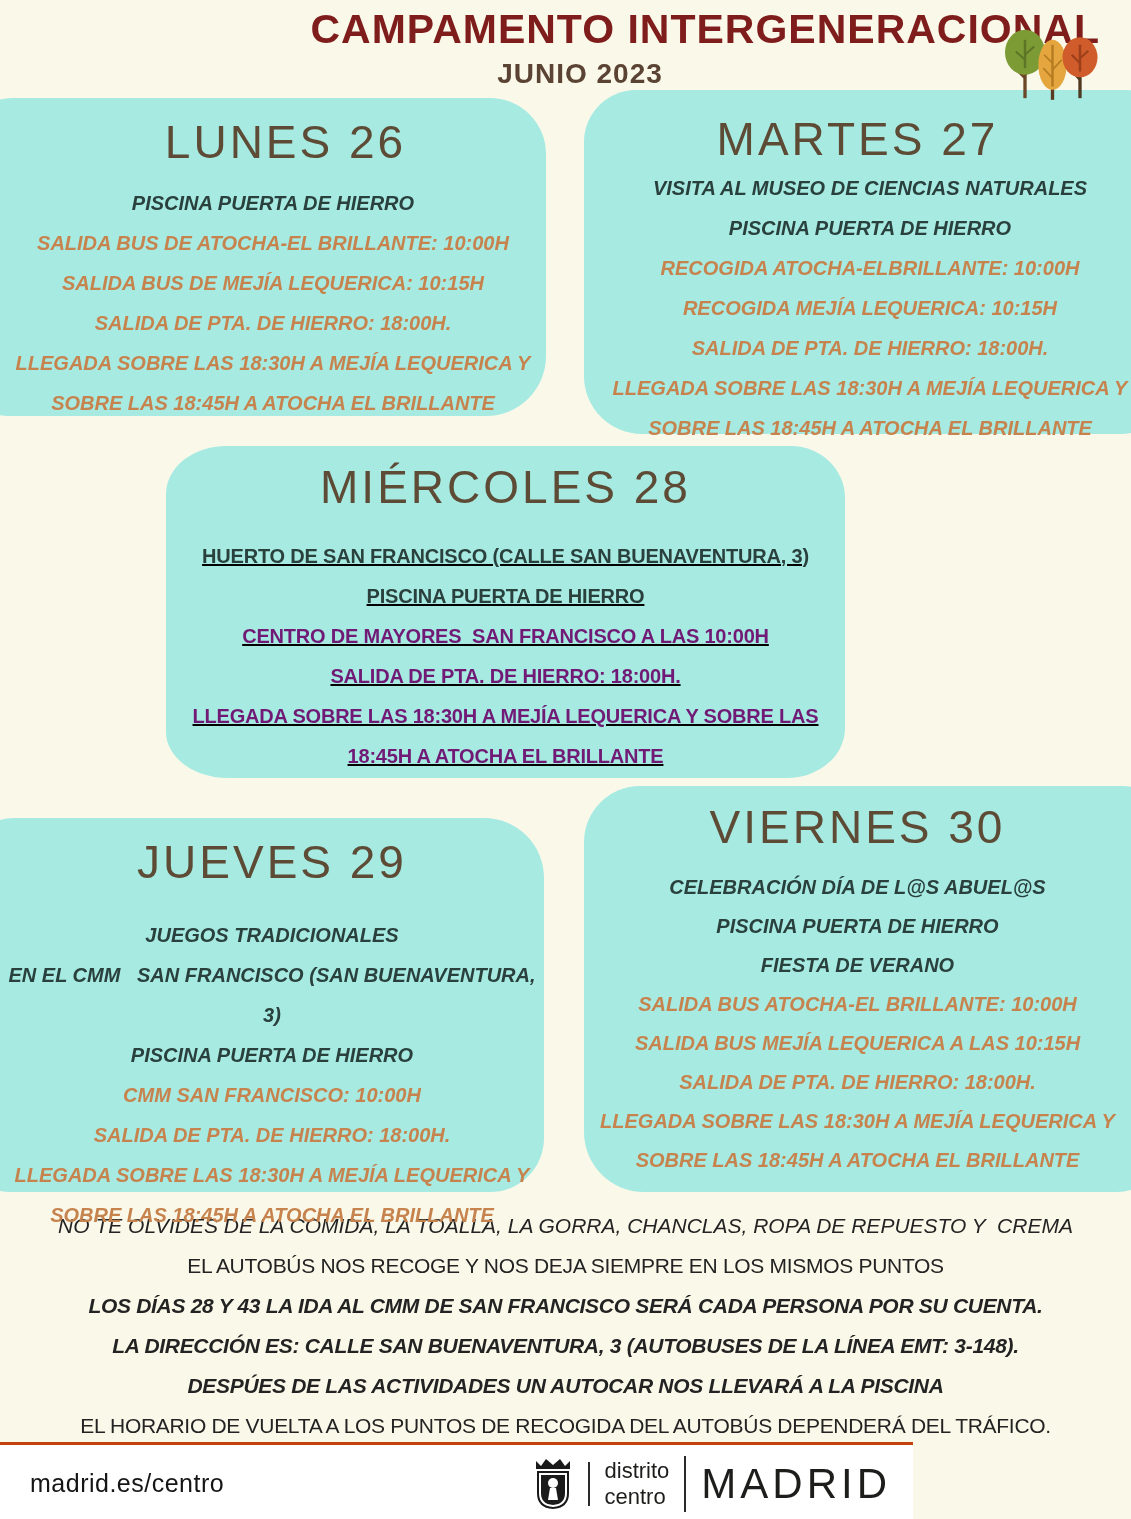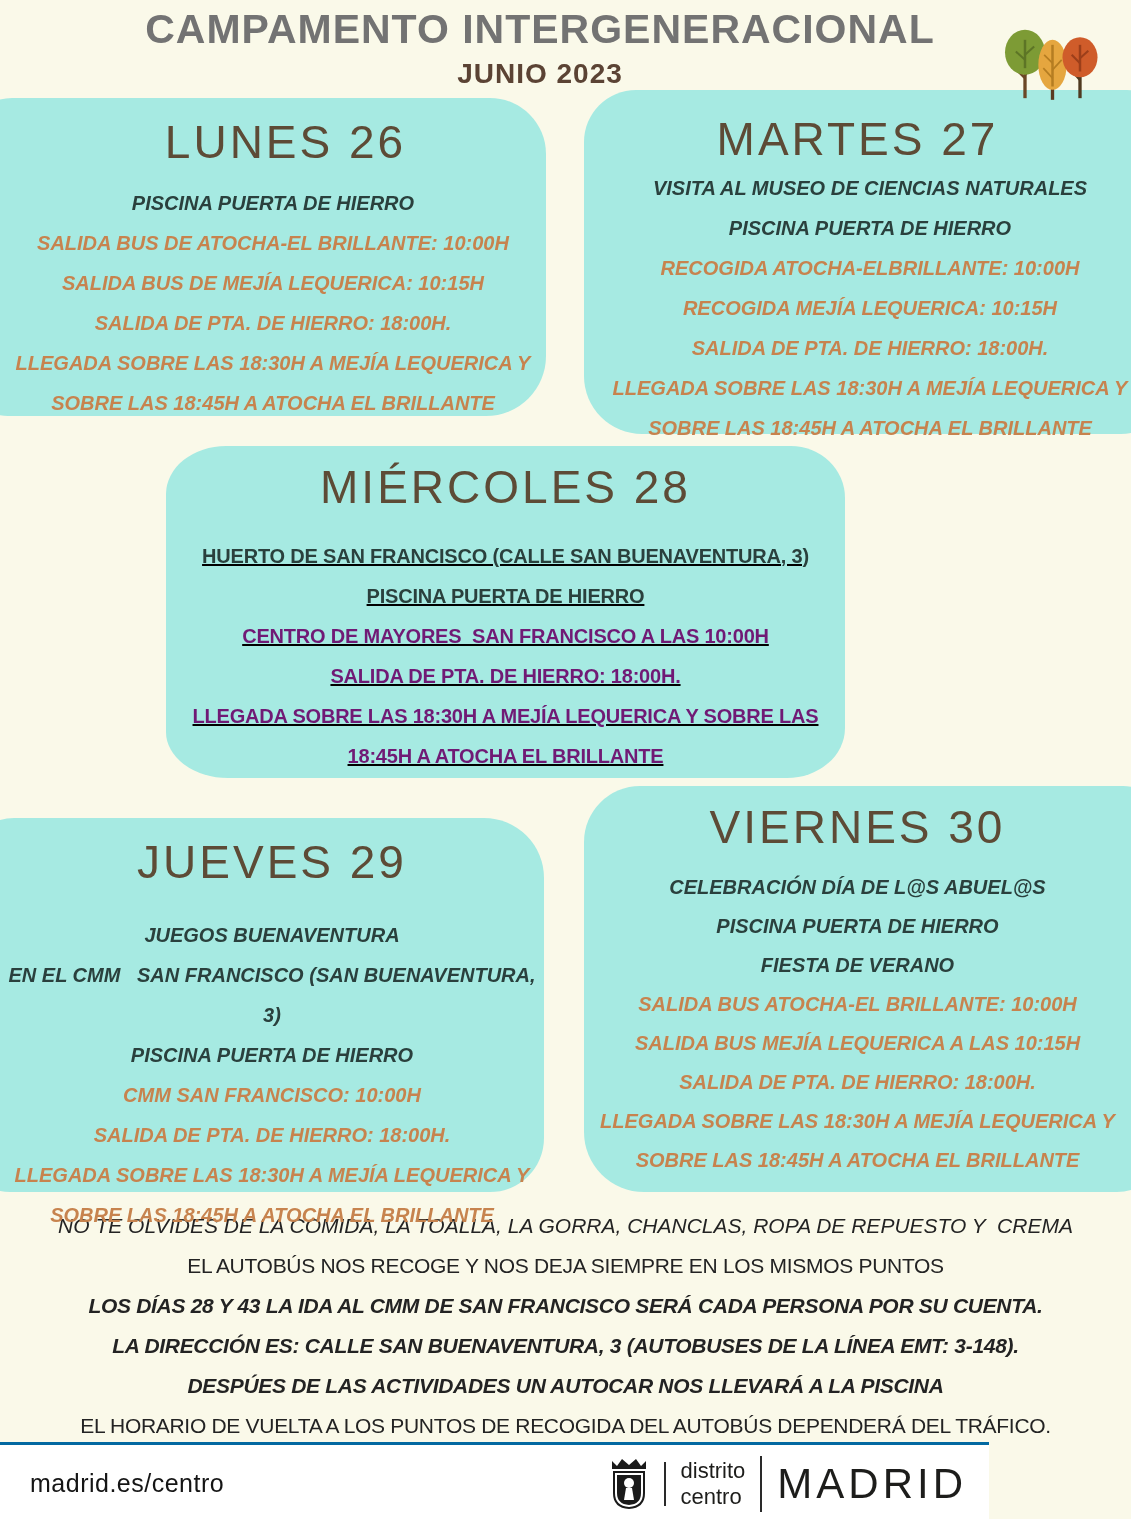--- a/index.html
+++ b/index.html
@@ -6,29 +6,31 @@
   .poster{
     position:relative;
     width:1131px;height:1519px;
     background:#FAF9E9;
     overflow:hidden;
     font-family:"Liberation Sans", sans-serif;
   }
   
   .main-title{
     position:absolute;top:6px;left:0;width:1080px;
-    text-align:center;
+    text-align:right;
     font-size:41px;font-weight:700;letter-spacing:1px;
-    color:#737373;
+    color:#7f1d1d;
+    padding-left:20px;
   }
   .sub-title{
     position:absolute;top:58px;left:0;width:1080px;
     text-align:center;
     font-size:28px;font-weight:700;letter-spacing:1px;
     color:#5B4334;
+    padding-left:40px;
   }
   .trees{position:absolute;top:22px;left:1000px;width:100px;height:84px;z-index:3;}
   
   .panel{
     position:absolute;
     background:#A6EAE2;
     box-sizing:border-box;
     z-index:1;
   }
   #panel-lunes{top:98px;left:-36px;width:582px;height:318px;border-radius:48px 56px 60px 44px;padding-left:36px;}
@@ -60,23 +62,23 @@
   
   .notes{
     position:absolute;top:1206px;left:0;width:1131px;
     text-align:center;line-height:40px;font-size:21px;color:#232323;
   }
   .note-italic{font-style:italic;font-weight:500;}
   .note-plain {letter-spacing:-0.3px;font-weight:500;}
   .note-bold  {letter-spacing:-0.3px;font-weight:700;font-style:italic;}
   
   .footer{
-    position:absolute;top:1442px;left:0;width:989px;height:77px;
+    position:absolute;top:1442px;left:0;width:913px;height:77px;
     background:#FFFFFF;
-    border-top:3px solid #0369a1;
+    border-top:3px solid #c2410c;
     box-sizing:border-box;
   }
   .footer-url{
     position:absolute;left:30px;top:24px;
     font-size:25px;color:#151515;letter-spacing:0.5px;
   }
   .footer-right{
     position:absolute;right:22px;top:0;height:77px;
     display:flex;align-items:center;gap:15px;
   }
@@ -149,21 +151,21 @@
         <div class="line orange-c">CENTRO DE MAYORES  SAN FRANCISCO A LAS 10:00H</div>
         <div class="line orange-c">SALIDA DE PTA. DE HIERRO: 18:00H.</div>
         <div class="line orange-c">LLEGADA SOBRE LAS 18:30H A MEJÍA LEQUERICA Y SOBRE LAS</div>
         <div class="line orange-c">18:45H A ATOCHA EL BRILLANTE</div>
       </div>
   </div>
 
   <div class="panel" id="panel-jueves">
     <div class="day-title">JUEVES 29</div>
     <div class="lines">
-        <div class="line dark">JUEGOS BUENAVENTURA</div>
+        <div class="line dark">JUEGOS TRADICIONALES</div>
         <div class="line dark">EN EL CMM   SAN FRANCISCO (SAN BUENAVENTURA, 3)</div>
         <div class="line dark">PISCINA PUERTA DE HIERRO</div>
         <div class="line orange">CMM SAN FRANCISCO: 10:00H</div>
         <div class="line orange">SALIDA DE PTA. DE HIERRO: 18:00H.</div>
         <div class="line orange">LLEGADA SOBRE LAS 18:30H A MEJÍA LEQUERICA Y</div>
         <div class="line orange">SOBRE LAS 18:45H A ATOCHA EL BRILLANTE</div>
       </div>
   </div>
 
   <div class="panel" id="panel-viernes">

